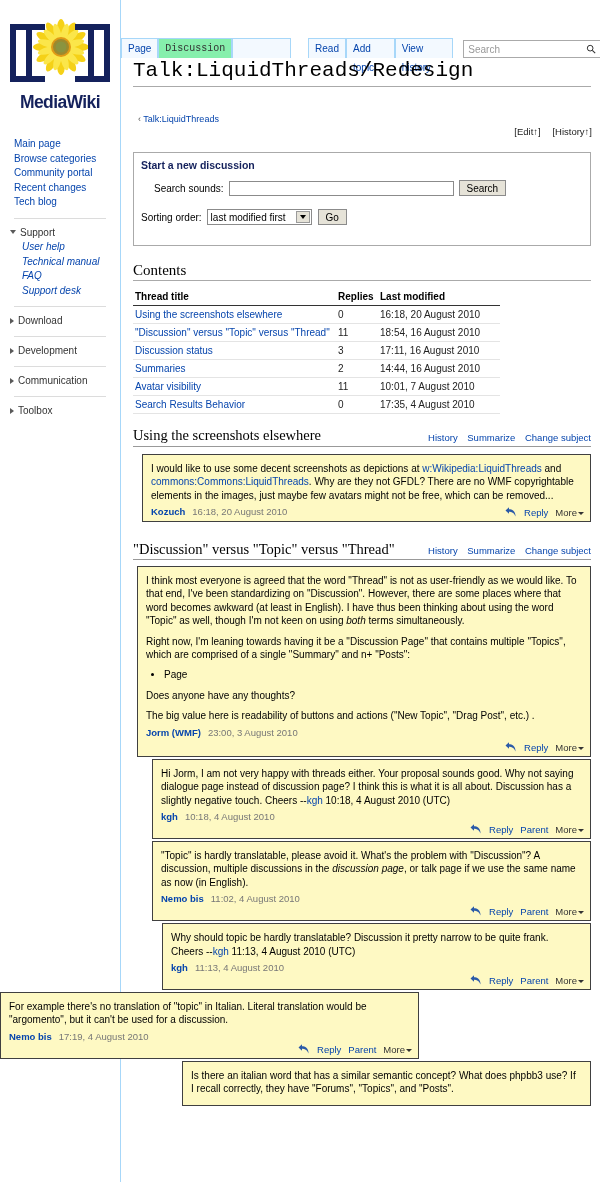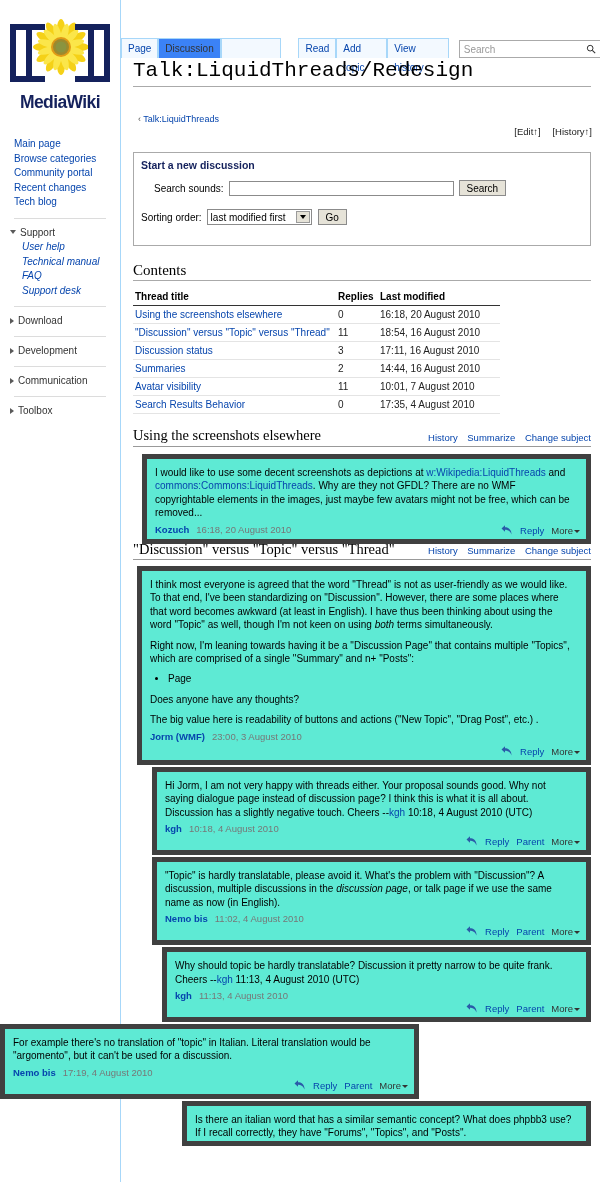--- a/index.html
+++ b/index.html
@@ -112,21 +112,21 @@
     display: flex; align-items: flex-end;
     font-size: 10px;
   }
   .tab {
     height: 20px; line-height: 19px;
     padding: 0 6px;
     border: 1px solid #a7d7f9; border-bottom: none;
     background: #f3f9ff; color: #0645ad;
     border-radius: 0;
   }
-  .tab.active { background: #3b82f6; color: #333; }
+  .tab.active { background: #86efac; color: #333; font-family: Liberation Mono, monospace; }
   .tab.blank { width: 65px; padding: 0; }
   .tab-right-group { margin-left: 17px; display: flex; align-items: flex-end; }
   .searchbox {
     margin-left: 10px; width: 152px; height: 18px;
     border: 1px solid #aaa; background: #fff;
     display: flex; align-items: center;
     padding: 0 3px 0 4px;
     font-size: 10px; color: #999;
     position: relative;
   }
@@ -243,22 +243,22 @@
     display: inline-block;
   }
   .thread-actions {
     position: absolute; right: 0; bottom: 3px;
     font-size: 9.5px;
   }
   .thread-actions a { margin-left: 7px; color: #0645ad; }
 
   
   .post {
-    border: 5px solid #404040;
-    background: #5eead4;
+    border: 1px solid #404040;
+    background: #fef9c3;
     padding: 7px 11px 4px 8px;
     position: relative;
     margin-bottom: 0;
   }
   .post p { margin: 0 0 7px 0; line-height: 13.4px; font-size: 10px; }
   .post p:last-of-type { margin-bottom: 4px; }
   .post ul { margin: 0 0 6px 0; padding-left: 18px; }
   .post li { line-height: 14.5px; font-size: 10px; }
   .byline {
     font-size: 9.5px; margin-top: 2px;

